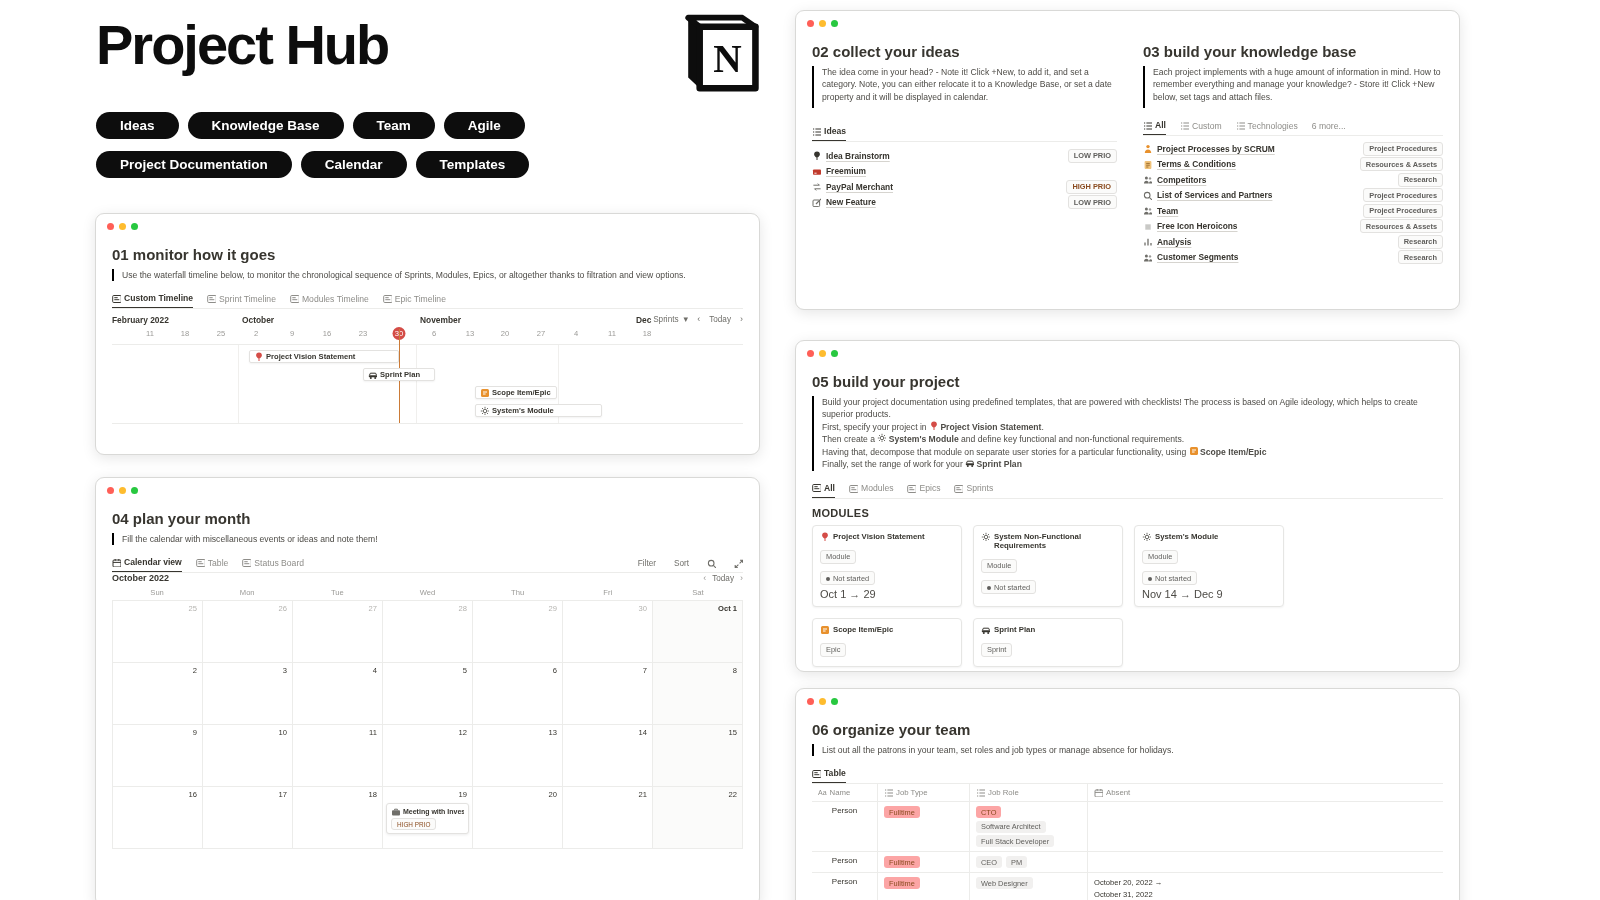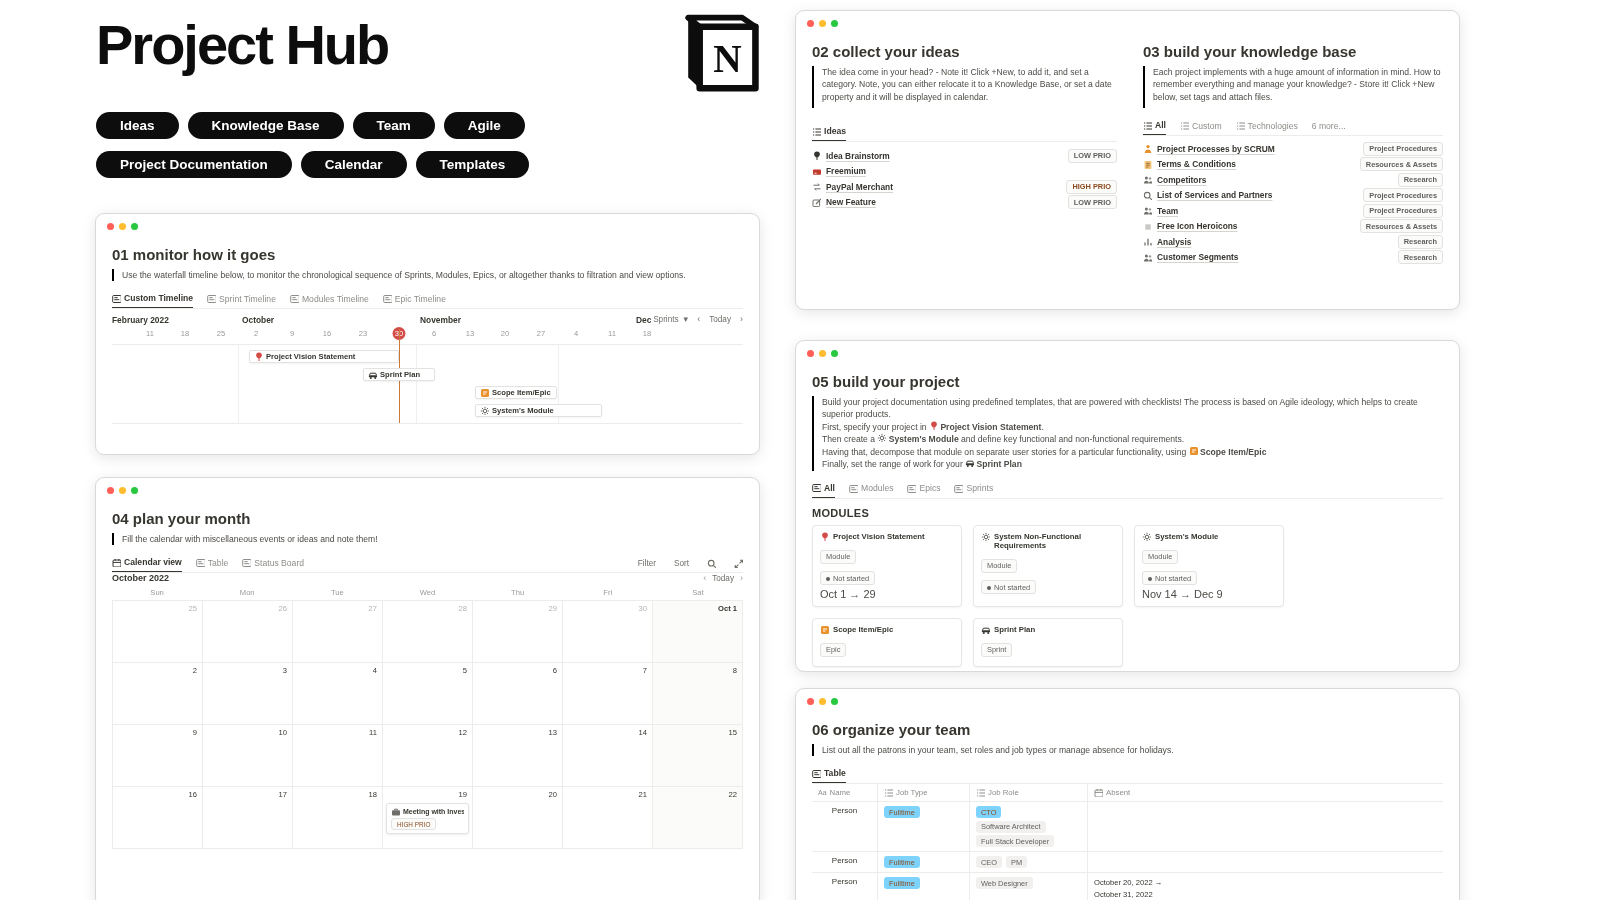--- a/index.html
+++ b/index.html
@@ -23,21 +23,21 @@
   h2.wt { font-size:15px; font-weight:700; margin:8px 0 6px; }
   .quote { border-left:2px solid #000000; padding-left:8px; font-size:8.6px; line-height:1.45; color:#4d4b46; margin-bottom:8px; }
   .tabs { display:flex; align-items:center; gap:14px; border-bottom:1px solid #ececea; font-size:8.6px; color:#8e8d89; height:20px; }
   .tab { display:flex; align-items:center; gap:3px; height:100%; cursor:pointer; white-space:nowrap; }
   .tab.active { color:#37352f; font-weight:700; border-bottom:1.5px solid #37352f; }
   .i { width:9px; height:9px; flex:0 0 auto; }
   .glyph { font-size:9px; color:inherit; line-height:1; }
 
   
   .tag { display:inline-block; background:#f1f0ef; color:#5f5e5b; border-radius:3px; padding:1.5px 5px; font-size:7.4px; white-space:nowrap; }
-  .tag.orange { background:#7dd3fc; color:#8a4b1f; }
+  .tag.orange { background:#fca5a5; color:#8a4b1f; }
   .tag.outline { background:#fbfbfa; border:1px solid #e3e2e0; }
 
   
   .tl-months { position:relative; height:14px; font-size:8.4px; font-weight:700; margin-top:6px; }
   .tl-controls { position:absolute; right:0; top:0; display:flex; gap:9px; font-size:8.2px; color:#6f6e69; font-weight:400; align-items:center; }
   .tl-ticks { position:relative; height:15px; font-size:7.6px; color:#9b9a97; }
   .tick { position:absolute; transform:translateX(-50%); }
   .tick.today { background:#d44c47; color:#fff; border-radius:50%; width:13px; height:13px; display:flex; align-items:center; justify-content:center; top:-2px; }
   .tl-grid { position:relative; height:80px; border-top:1px solid #ececea; border-bottom:1px solid #ececea; }
   .vline { position:absolute; top:0; bottom:0; width:1px; background:#f0efed; }

